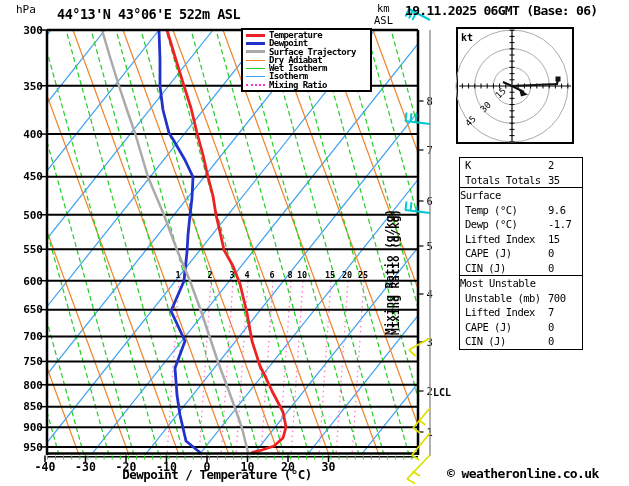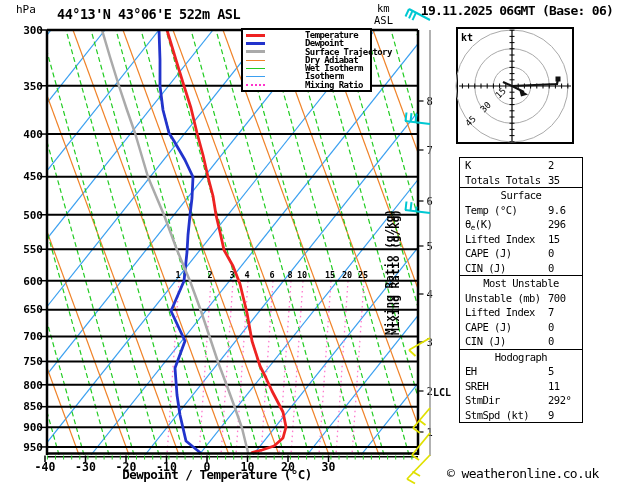--- a/index.html
+++ b/index.html
@@ -4,38 +4,38 @@
 <style>
   html,body{margin:0;padding:0;background:#fff;}
   #stage{position:relative;width:629px;height:486px;background:#fff;overflow:hidden;
          font-family:"DejaVu Sans Mono", monospace;}
   svg{position:absolute;left:0;top:0;font-family:"DejaVu Sans Mono", monospace;}
   svg text{fill:#000;}
   .overlay{position:absolute;}
   
   #legend{left:241px;top:28px;width:131px;border:2px solid #000;background:#fff;
           padding:1px 0 1px 3px;box-sizing:border-box;}
-  .leg-row{display:flex;align-items:center;height:8.3px;gap:36px;}
+  .leg-row{display:flex;align-items:center;height:8.3px;}
   .leg-line{width:19px;flex:none;height:0;margin-right:4px;}
   .leg-lab{font-size:9px;font-weight:bold;letter-spacing:-0.6px;white-space:nowrap;line-height:8.3px;}
   
   #dateline{left:405px;top:3px;width:224px;font-size:13px;font-weight:bold;
-            letter-spacing:-0.7px;white-space:nowrap;text-align:center;}
+            letter-spacing:-0.7px;white-space:nowrap;}
   
   #datatable{left:459px;top:157px;width:124px;border:1.7px solid #000;background:#fff;
              font-size:10.5px;box-sizing:border-box;}
   .sec{border-top:1.7px solid #000;}
   .sec:first-child{border-top:none;}
-  .hdr{height:14.5px;line-height:14.5px;text-align:center;letter-spacing:-0.5px;}
+  .hdr{height:14.5px;line-height:14.5px;text-align:left;letter-spacing:-0.5px;}
   .row{display:flex;height:14.5px;line-height:14.5px;padding-left:5px;letter-spacing:-0.5px;}
   .lbl{width:83px;flex:none;white-space:nowrap;}
   .val{white-space:nowrap;}
   sub.th{font-size:7.5px;vertical-align:-2px;}
   
-  #footer{left:447px;top:466px;font-size:13px;font-weight:normal;letter-spacing:-0.6px;white-space:nowrap;}
+  #footer{left:447px;top:466px;font-size:13px;font-weight:bold;letter-spacing:-0.6px;white-space:nowrap;}
 </style>
 </head>
 <body>
 
 <div id="stage">
 
   <svg id="chart" width="629" height="486" viewBox="0 0 629 486">
     <defs>
       <clipPath id="plotclip">
           <rect x="47" y="30" width="371" height="425"></rect>
@@ -411,22 +411,22 @@
           <span class="val">35</span>
         </div>
       </div>
       <div class="sec">
         <div class="hdr">Surface</div>
         <div class="row">
           <span class="lbl">Temp (°C)</span>
           <span class="val">9.6</span>
         </div>
         <div class="row">
-          <span class="lbl">θ<sub class="th">e</sub>(K)</span>
-          <span class="val">296</span>
+          <span class="lbl">Dewp (°C)</span>
+          <span class="val">-1.7</span>
         </div>
         <div class="row">
           <span class="lbl">Lifted Index</span>
           <span class="val">15</span>
         </div>
         <div class="row">
           <span class="lbl">CAPE (J)</span>
           <span class="val">0</span>
         </div>
         <div class="row">
@@ -446,35 +446,16 @@
         </div>
         <div class="row">
           <span class="lbl">CAPE (J)</span>
           <span class="val">0</span>
         </div>
         <div class="row">
           <span class="lbl">CIN (J)</span>
           <span class="val">0</span>
         </div>
       </div>
-      <div class="sec">
-        <div class="hdr">Hodograph</div>
-        <div class="row">
-          <span class="lbl">EH</span>
-          <span class="val">5</span>
-        </div>
-        <div class="row">
-          <span class="lbl">SREH</span>
-          <span class="val">11</span>
-        </div>
-        <div class="row">
-          <span class="lbl">StmDir</span>
-          <span class="val">292°</span>
-        </div>
-        <div class="row">
-          <span class="lbl">StmSpd (kt)</span>
-          <span class="val">9</span>
-        </div>
-      </div>
     </div>
 
   <div id="footer" class="overlay">© weatheronline.co.uk</div>
 </div>
 
 </body></html>

